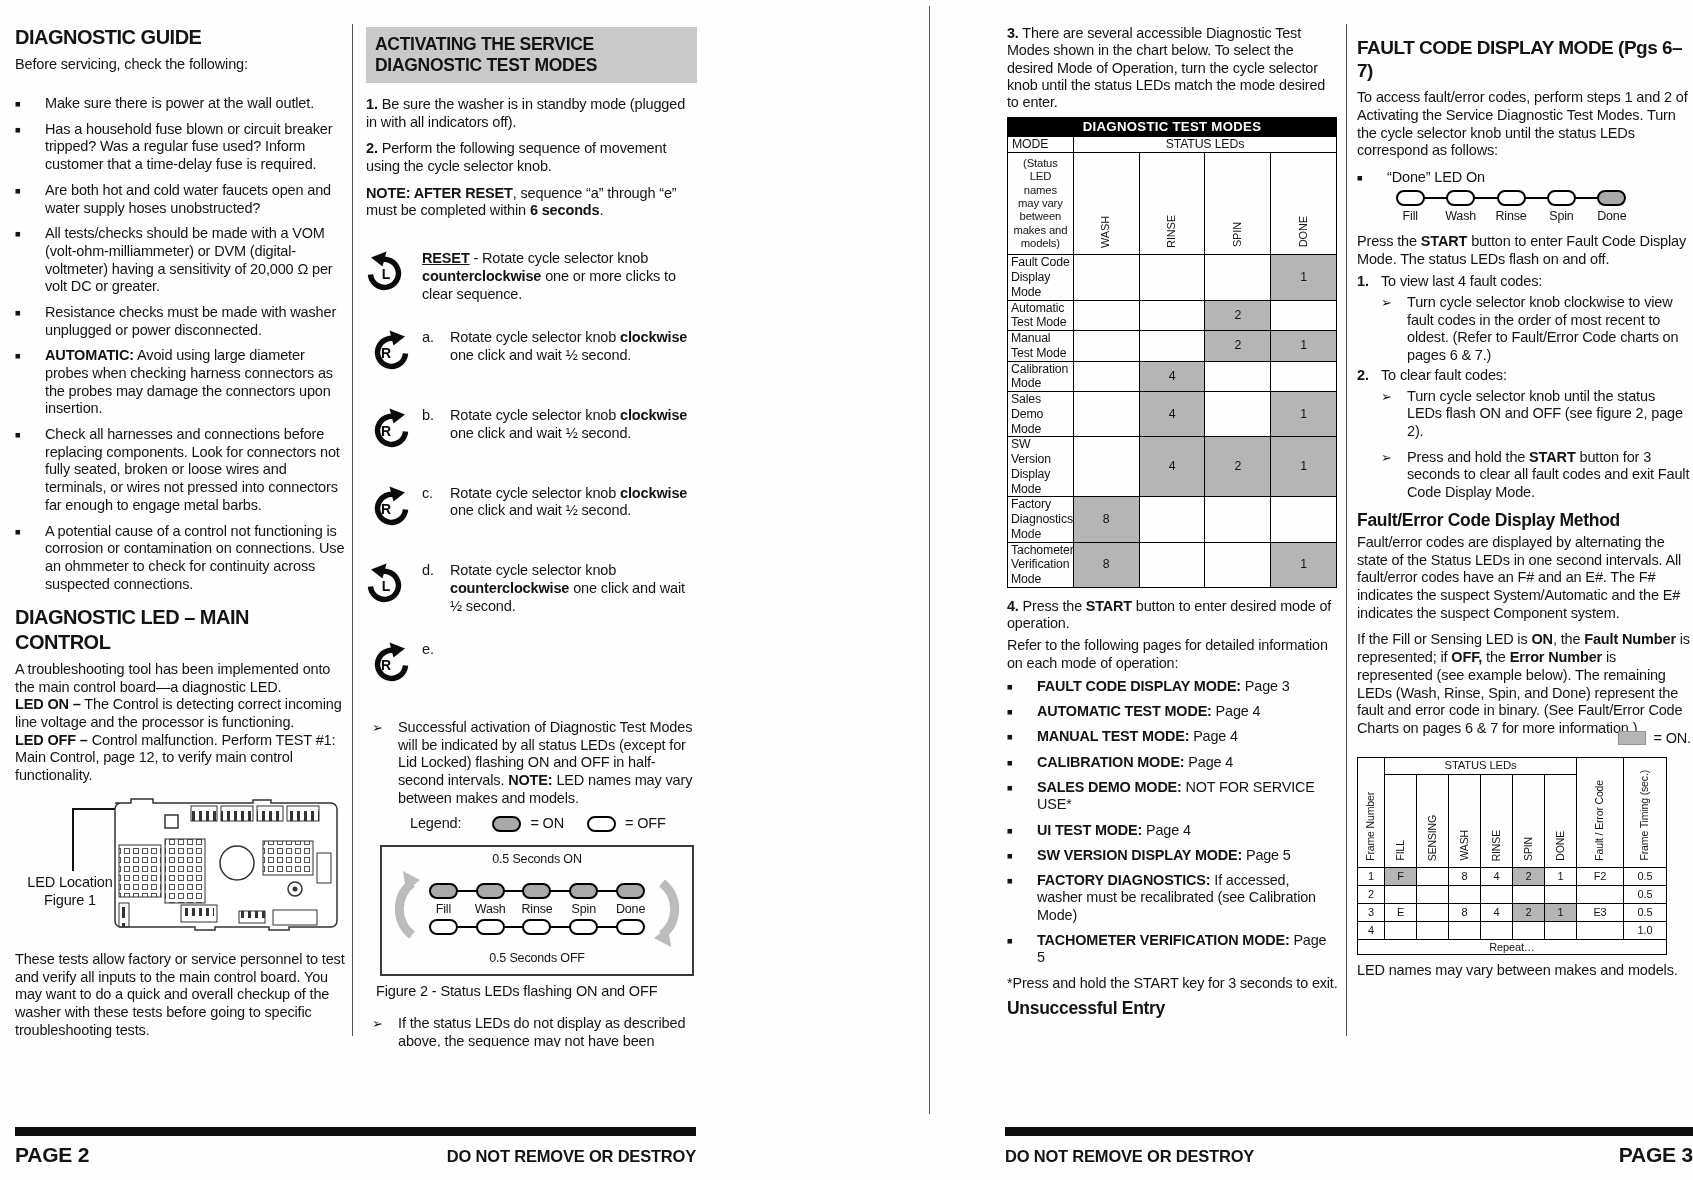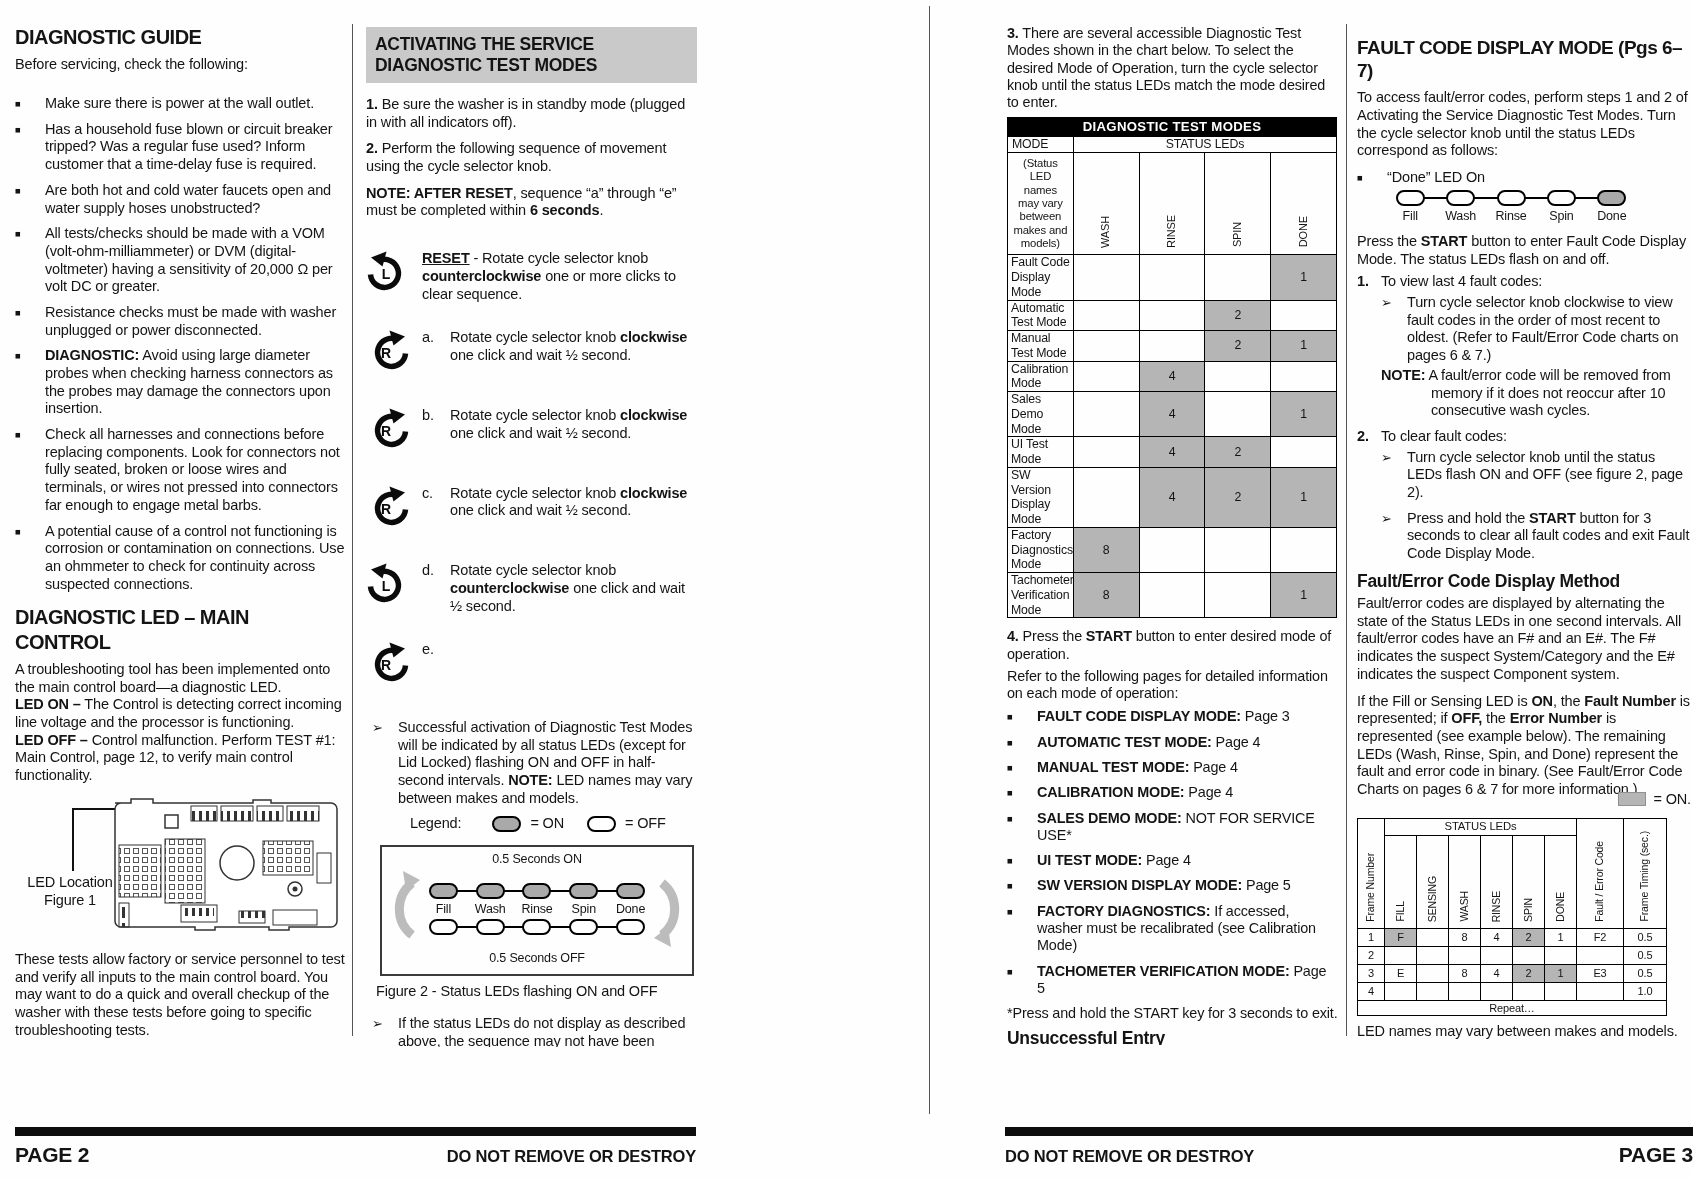--- a/index.html
+++ b/index.html
@@ -107,21 +107,21 @@
         <div class="li">
           <span class="mk">■</span>
           <div class="li-t">All tests/checks should be made with a VOM (volt-ohm-milliammeter) or DVM (digital-voltmeter) having a sensitivity of 20,000 Ω per volt DC or greater.</div>
         </div>
         <div class="li">
           <span class="mk">■</span>
           <div class="li-t">Resistance checks must be made with washer unplugged or power disconnected.</div>
         </div>
         <div class="li">
           <span class="mk">■</span>
-          <div class="li-t"><b>DIAGNOSTIC:</b> Avoid using large diameter probes when checking harness connectors as the probes may damage the connectors upon insertion.</div>
+          <div class="li-t"><b>AUTOMATIC:</b> Avoid using large diameter probes when checking harness connectors as the probes may damage the connectors upon insertion.</div>
         </div>
         <div class="li">
           <span class="mk">■</span>
           <div class="li-t">Check all harnesses and connections before replacing components. Look for connectors not fully seated, broken or loose wires and terminals, or wires not pressed into connectors far enough to engage metal barbs.</div>
         </div>
         <div class="li">
           <span class="mk">■</span>
           <div class="li-t">A potential cause of a control not functioning is corrosion or contamination on connections. Use an ohmmeter to check for continuity across suspected connections.</div>
         </div>
       </div>
@@ -376,27 +376,20 @@
               <td class="v"></td>
             </tr>
             <tr>
               <td>Sales Demo Mode</td>
               <td class="v"></td>
               <td class="v on">4</td>
               <td class="v"></td>
               <td class="v on">1</td>
             </tr>
             <tr>
-              <td>UI Test Mode</td>
-              <td class="v"></td>
-              <td class="v on">4</td>
-              <td class="v on">2</td>
-              <td class="v"></td>
-            </tr>
-            <tr>
               <td>SW Version Display Mode</td>
               <td class="v"></td>
               <td class="v on">4</td>
               <td class="v on">2</td>
               <td class="v on">1</td>
             </tr>
             <tr>
               <td>Factory Diagnostics Mode</td>
               <td class="v on">8</td>
               <td class="v"></td>
@@ -498,38 +491,37 @@
     <div class="nrow">
       <span class="nnum">1.</span>
       <div class="ntx">To view last 4 fault codes:</div>
     </div>
     <div class="sub">
       <div class="li" style="margin-bottom:2px;">
         <span class="mk arrow">➢</span>
         <div class="li-t">Turn cycle selector knob clockwise to view fault codes in the order of most recent to oldest. (Refer to Fault/Error Code charts on pages 6 &amp; 7.)</div>
       </div>
     </div>
-    <div class="hang"><b>NOTE:</b> A fault/error code will be removed from memory if it does not reoccur after 10 consecutive wash cycles.</div>
     <div class="nrow">
       <span class="nnum">2.</span>
       <div class="ntx">To clear fault codes:</div>
     </div>
     <div class="sub">
         <div class="li">
           <span class="mk arrow">➢</span>
           <div class="li-t">Turn cycle selector knob until the status LEDs flash ON and OFF (see figure 2, page 2).</div>
         </div>
         <div class="li">
           <span class="mk arrow">➢</span>
           <div class="li-t">Press and hold the <b>START</b> button for 3 seconds to clear all fault codes and exit Fault Code Display Mode.</div>
         </div>
       </div>
     <div class="h-sub" style="margin-top:6px;">Fault/Error Code Display Method</div>
     <div>
-        <div class="bp">Fault/error codes are displayed by alternating the state of the Status LEDs in one second intervals. All fault/error codes have an F# and an E#. The F# indicates the suspect System/Category and the E# indicates the suspect Component system.</div>
+        <div class="bp">Fault/error codes are displayed by alternating the state of the Status LEDs in one second intervals. All fault/error codes have an F# and an E#. The F# indicates the suspect System/Automatic and the E# indicates the suspect Component system.</div>
         <div class="bp">If the Fill or Sensing LED is <b>ON</b>, the <b>Fault Number</b> is represented; if <b>OFF,</b> the <b>Error Number</b> is represented (see example below). The remaining LEDs (Wash, Rinse, Spin, and Done) represent the fault and error code in binary. (See Fault/Error Code Charts on pages 6 &amp; 7 for more information.)</div>
       </div>
     <div class="onlegend">
       <span class="shadebox"></span>
       <span>= ON.</span>
     </div>
     <div>
         <table class="ftable">
           <tbody>
             <tr>

